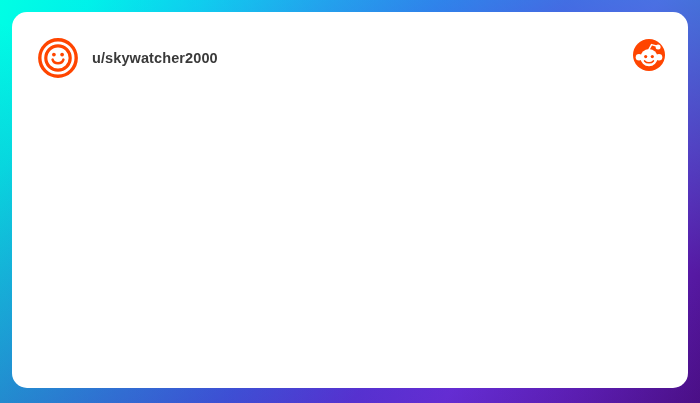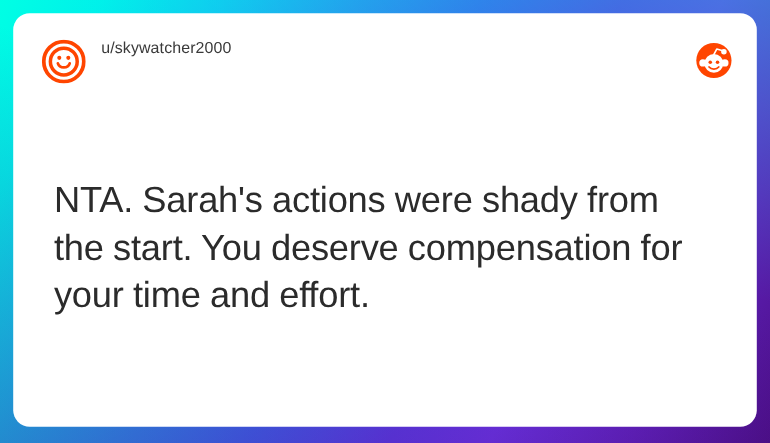--- a/index.html
+++ b/index.html
@@ -36,20 +36,22 @@
     background:#ffffff;
     border-radius:15px;
     z-index:2;
     overflow:hidden;
   }
   .card-header {
     position:absolute;
     left:26px; top:24px; right:22px;
     height:44px;
     display:flex;
+    align-items:center;
+    font-weight:bold;
   }
   .avatar {
     width:40px; height:40px;
     flex:0 0 40px;
     display:block;
   }
   .username {
     margin-left:14px;
     font-size:14.5px;
     color:#3a3a3a;
@@ -100,17 +102,16 @@
         <path d="M17 11.4 L19.6 6.6 L25.2 8.2" fill="none" stroke="#ffffff" stroke-width="1.5" stroke-linecap="round" stroke-linejoin="round"></path>
         <circle cx="7.0" cy="19.2" r="3.3" fill="#ffffff"></circle>
         <circle cx="27.0" cy="19.2" r="3.3" fill="#ffffff"></circle>
         <circle cx="13.7" cy="18.6" r="1.6" fill="#ff4500"></circle>
         <circle cx="20.3" cy="18.6" r="1.6" fill="#ff4500"></circle>
         <path d="M12.6 22.9 a5.2 4.1 0 0 0 8.8 0" fill="none" stroke="#ff4500" stroke-width="1.6" stroke-linecap="round"></path>
       </svg>
 
     </div>
 
-    <div class="post-body">NTA. Sarah's actions were shady from the start. You deserve compensation for your time and effort.</div>
 
   </div>
 
 </div>
 
 </body></html>

